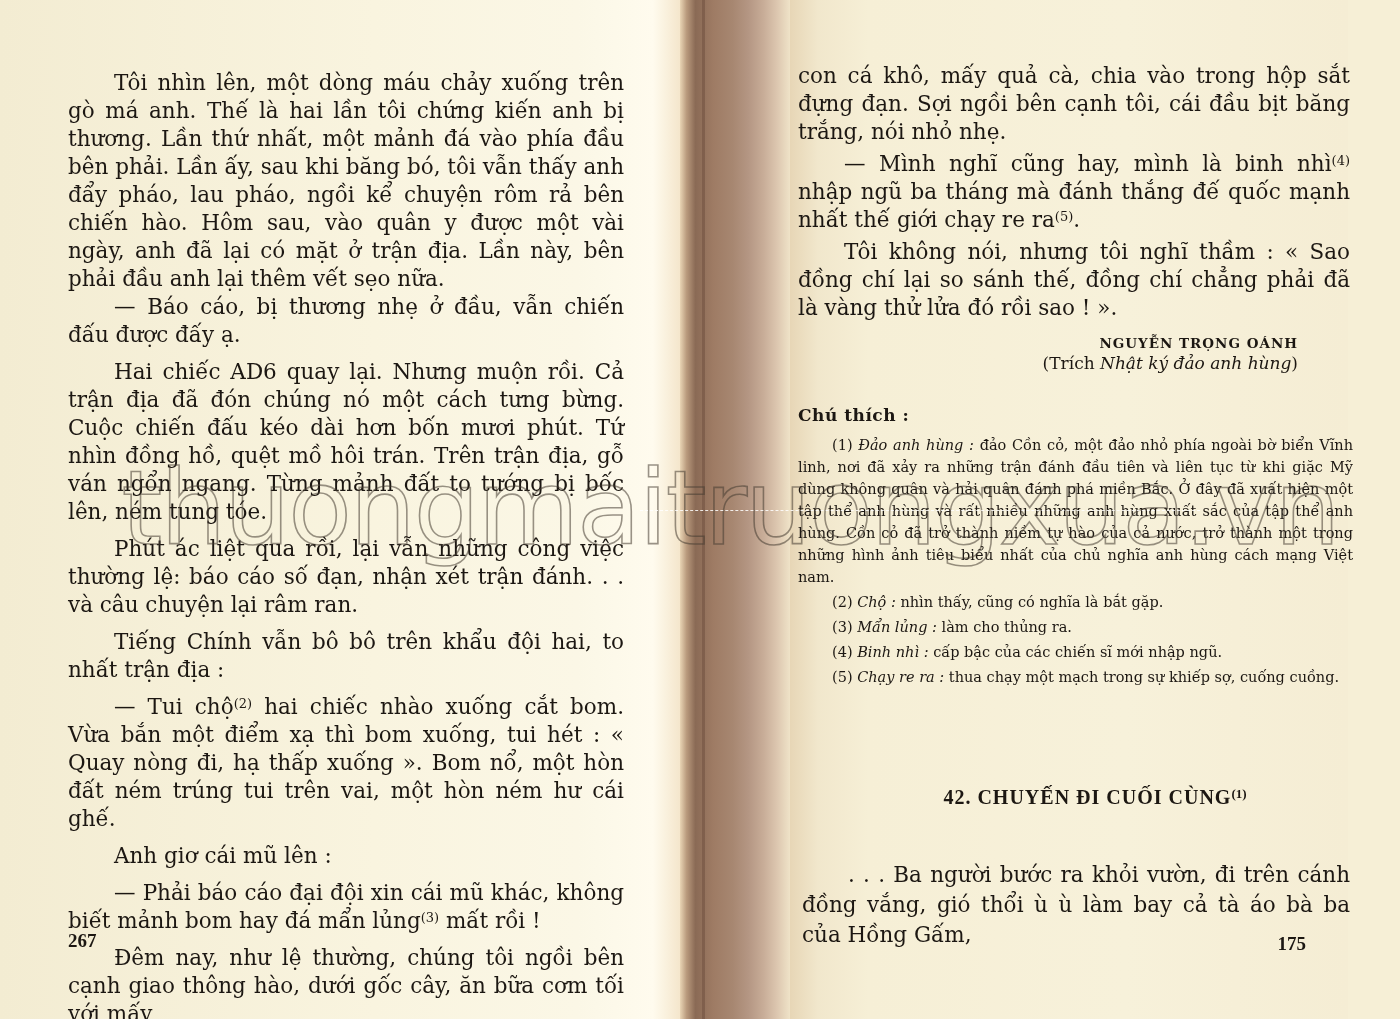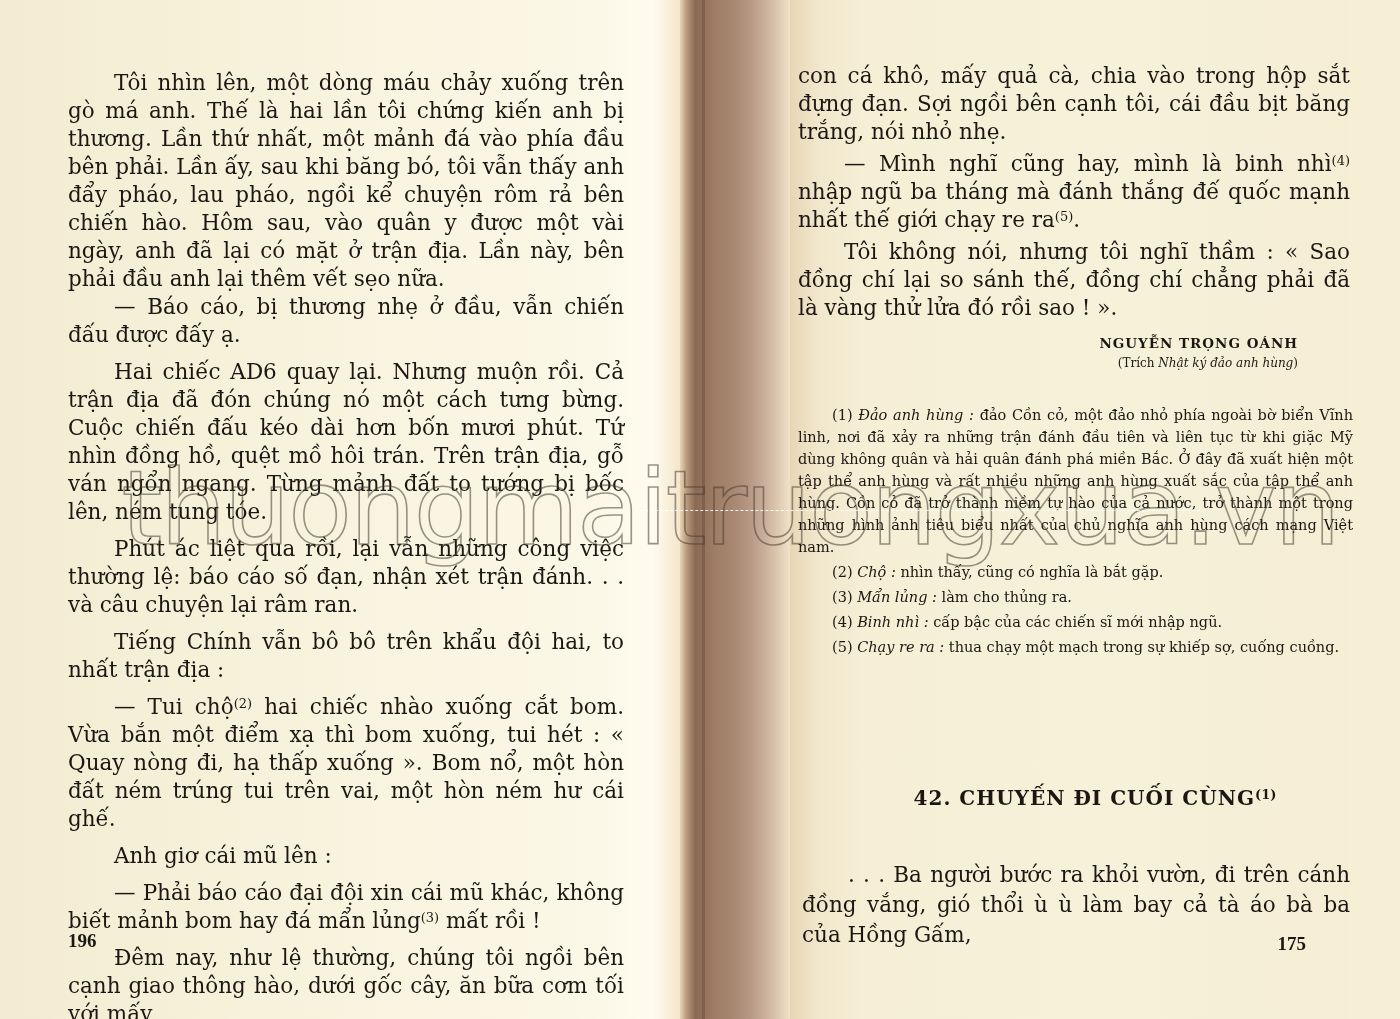--- a/index.html
+++ b/index.html
@@ -42,35 +42,35 @@
     position:absolute; font-family:"Liberation Serif", serif; font-weight:bold; font-size:19px;
   }
   .pn-left { left:68px; top:930px; }
   .pn-right { right:42px; top:933px; }
 
   .author {
     position:absolute; right:50px; top:333px; text-align:right;
     font-size:13px; line-height:20px;
   }
   .author-name { font-weight:bold; letter-spacing:1px; font-size:13.5px; }
-  .author-src { font-size:12px; }
+  .author-src { font-size:17px; }
   .author-src i { font-style:italic; }
 
   .notes {
     position:absolute; left:8px; top:404px; width:555px;
     font-size:14.5px; line-height:22px; text-align:justify;
   }
   .notes-title { font-weight:bold; font-size:17px; letter-spacing:.5px; margin-bottom:8px; }
   .note { text-indent:34px; margin:0; }
   .note.short { margin-top:3px; }
   .note i { font-style:italic; }
 
   .chapter {
     position:absolute; left:0; width:610px; top:786px; text-align:center;
-    font-weight:bold; font-size:20px; letter-spacing:1px;
+    font-weight:bold; font-size:20px; letter-spacing:1px;font-family:Liberation Serif, serif;
   }
   .chapter sup { font-size:13px; vertical-align:6px; letter-spacing:0; font-weight:bold; }
 
   .chapter-text { left:12px; top:860px; width:548px; font-size:21.5px; line-height:30px; }
 
   .watermark {
     position:absolute; left:100px; top:456px; width:1260px;
     font-family:"DejaVu Sans", sans-serif; font-size:104px; line-height:104px;
     color:transparent; -webkit-text-stroke:1.6px rgba(70,60,50,.55);
     letter-spacing:-2px; white-space:nowrap; pointer-events:none;text-align:center;
@@ -90,38 +90,39 @@
       <p class="p gap">Tôi nhìn lên, một dòng máu chảy xuống trên gò má anh. Thế là hai lần tôi chứng kiến anh bị thương. Lần thứ nhất, một mảnh đá vào phía đầu bên phải. Lần ấy, sau khi băng bó, tôi vẫn thấy anh đẩy pháo, lau pháo, ngồi kể chuyện rôm rả bên chiến hào. Hôm sau, vào quân y được một vài ngày, anh đã lại có mặt ở trận địa. Lần này, bên phải đầu anh lại thêm vết sẹo nữa.</p>
       <p class="p">— Báo cáo, bị thương nhẹ ở đầu, vẫn chiến đấu được đấy ạ.</p>
       <p class="p gap">Hai chiếc AD6 quay lại. Nhưng muộn rồi. Cả trận địa đã đón chúng nó một cách tưng bừng. Cuộc chiến đấu kéo dài hơn bốn mươi phút. Tứ nhìn đồng hồ, quệt mồ hôi trán. Trên trận địa, gỗ ván ngổn ngang. Từng mảnh đất to tướng bị bốc lên, ném tung tóe.</p>
       <p class="p gap">Phút ác liệt qua rồi, lại vẫn những công việc thường lệ: báo cáo số đạn, nhận xét trận đánh. . . và câu chuyện lại râm ran.</p>
       <p class="p gap">Tiếng Chính vẫn bô bô trên khẩu đội hai, to nhất trận địa :</p>
       <p class="p gap"><span>— Tui chộ</span><sup class="fn">(2)</sup><span> hai chiếc nhào xuống cắt bom. Vừa bắn một điểm xạ thì bom xuống, tui hét : « Quay nòng đi, hạ thấp xuống ». Bom nổ, một hòn đất ném trúng tui trên vai, một hòn ném hư cái ghế.</span></p>
       <p class="p gap">Anh giơ cái mũ lên :</p>
       <p class="p gap"><span>— Phải báo cáo đại đội xin cái mũ khác, không biết mảnh bom hay đá mẩn lủng</span><sup class="fn">(3)</sup><span> mất rồi !</span></p>
       <p class="p gap">Đêm nay, như lệ thường, chúng tôi ngồi bên cạnh giao thông hào, dưới gốc cây, ăn bữa cơm tối với mấy</p>
     </div>
-    <div class="pagenum pn-left">196</div>
+    <div class="pagenum pn-left">267</div>
   </div>
 
   <div class="gutter"></div>
 
   <div class="page-right">
     <div class="text right-text">
       <p class="p noind">con cá khô, mấy quả cà, chia vào trong hộp sắt đựng đạn. Sợi ngồi bên cạnh tôi, cái đầu bịt băng trắng, nói nhỏ nhẹ.</p>
       <p class="p" style="margin-top:4px"><span>— Mình nghĩ cũng hay, mình là binh nhì</span><sup class="fn">(4)</sup><span> nhập ngũ ba tháng mà đánh thắng đế quốc mạnh nhất thế giới chạy re ra</span><sup class="fn">(5)</sup><span>.</span></p>
       <p class="p" style="margin-top:4px">Tôi không nói, nhưng tôi nghĩ thầm : « Sao đồng chí lại so sánh thế, đồng chí chẳng phải đã là vàng thử lửa đó rồi sao ! ».</p>
     </div>
 
     <div class="author">
       <div class="author-name">NGUYỄN TRỌNG OÁNH</div>
       <div class="author-src"><span>(Trích </span><i>Nhật ký đảo anh hùng</i><span>)</span></div>
     </div>
 
     <div class="notes">
+      <div class="notes-title">Chú thích :</div>
       <p class="note"><span>(1) </span><i>Đảo anh hùng :</i><span> đảo Cồn cỏ, một đảo nhỏ phía ngoài bờ biển Vĩnh linh, nơi đã xảy ra những trận đánh đầu tiên và liên tục từ khi giặc Mỹ dùng không quân và hải quân đánh phá miền Bắc. Ở đây đã xuất hiện một tập thể anh hùng và rất nhiều những anh hùng xuất sắc của tập thể anh hùng. Cồn cỏ đã trở thành niềm tự hào của cả nước, trở thành một trong những hình ảnh tiêu biểu nhất của chủ nghĩa anh hùng cách mạng Việt nam.</span></p>
       <p class="note short"><span>(2) </span><i>Chộ :</i><span> nhìn thấy, cũng có nghĩa là bắt gặp.</span></p>
       <p class="note short"><span>(3) </span><i>Mẩn lủng :</i><span> làm cho thủng ra.</span></p>
       <p class="note short"><span>(4) </span><i>Binh nhì :</i><span> cấp bậc của các chiến sĩ mới nhập ngũ.</span></p>
       <p class="note short"><span>(5) </span><i>Chạy re ra :</i><span> thua chạy một mạch trong sự khiếp sợ, cuống cuồng.</span></p>
     </div>
 
     <div class="chapter"><span>42. CHUYẾN ĐI CUỐI CÙNG</span><sup>(1)</sup></div>
 
     <div class="text chapter-text">

